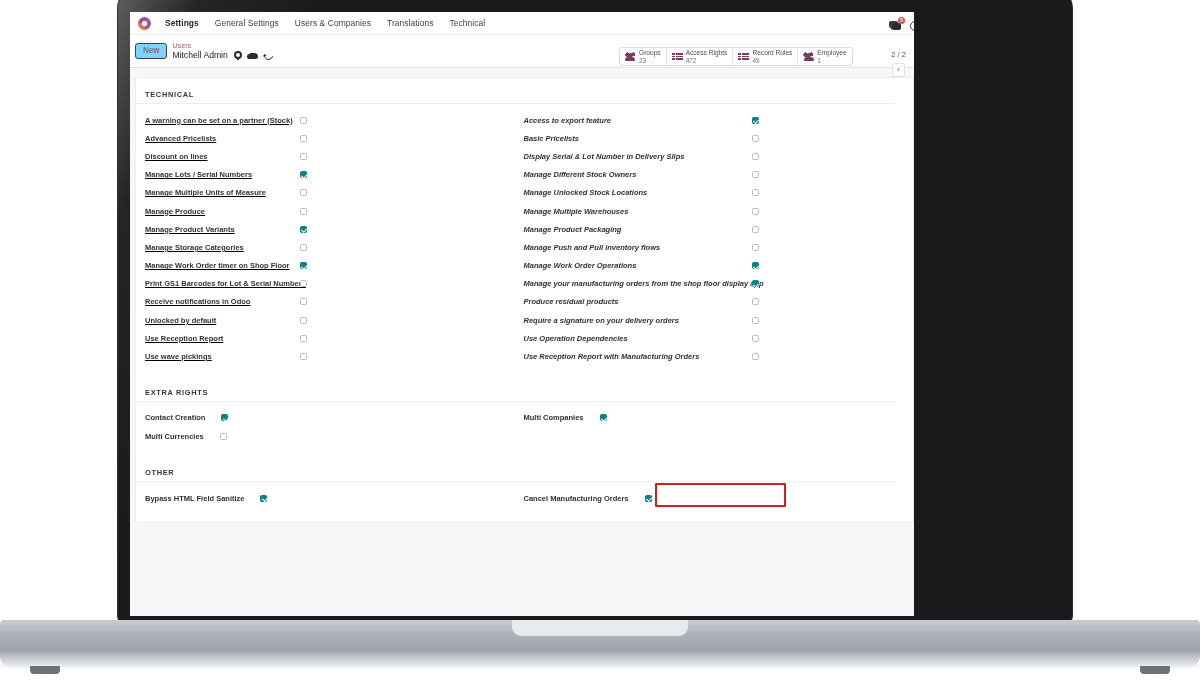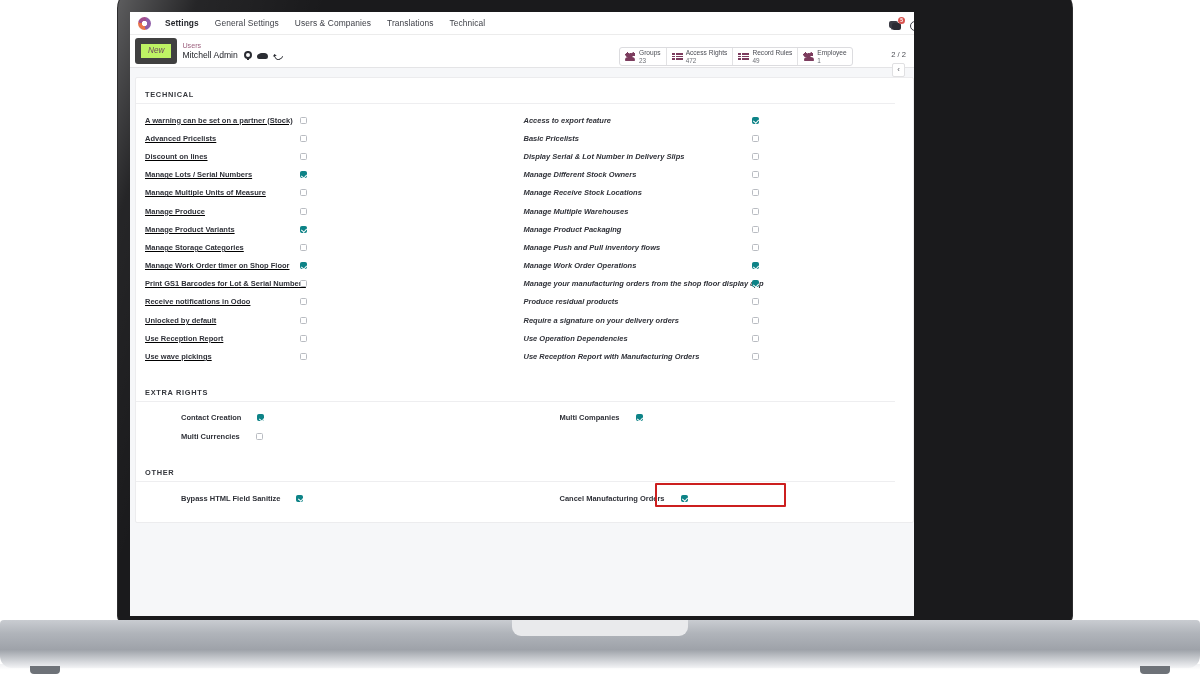--- a/index.html
+++ b/index.html
@@ -138,27 +138,26 @@
   #control-panel {
     position: absolute; left: 0; top: 23px;
     width: 940px; height: 33px;
     background: #ffffff;
     border-bottom: 1px solid #e4e4e6;
     display: flex; align-items: center;
     padding: 0 8px 0 5px;
   }
   #btn-new {
     font-size: 8.2px; color: #6b4a5e;
-    border: 6px solid #404040;
+    border: 1px solid #404040;
     border-radius: 3px;
     padding: 3px 7px;
-    background: #bef264;
+    background: #7dd3fc;
     margin-right: 5px;
     line-height: 1;
-    font-style: italic;
   }
   #breadcrumb-block { display: flex; flex-direction: column; gap: 1px; }
   #breadcrumb-parent {
     font-size: 7.2px; color: #9c5f7d; font-weight: 400; line-height: 1;
   }
   #record-row { display: flex; align-items: center; gap: 6px; }
   #record-name { font-size: 8.6px; color: #22242a; line-height: 1; }
   .cp-icon { width: 9px; height: 9px; position: relative; }
   #gear-icon {
     border-radius: 50%;
@@ -299,21 +298,20 @@
     width: 2.6px; height: 4.2px;
     border: solid #ffffff;
     border-width: 0 1.2px 1.2px 0;
     transform: rotate(42deg);
   }
 
   
   .inline-row {
     display: flex; align-items: center; gap: 16px;
     height: 18.6px;
-    margin-left: 36px;
   }
   .inline-label {
     font-size: 7.5px; color: #2f3138; font-weight: 600;
     white-space: nowrap;
   }
   #section-extra { margin-top: 22px; }
   #section-other { margin-top: 22px; }
   #extra-left, #other-left { padding-left: 9px; }
   #extra-right, #other-right { padding-left: 8px; }
 
@@ -479,21 +477,21 @@
               </div>
               <div class="tech-row tech-right">
                 <span class="tech-label">Display Serial &amp; Lot Number in Delivery Slips</span>
                 <span class="cbx"></span>
               </div>
               <div class="tech-row tech-right">
                 <span class="tech-label">Manage Different Stock Owners</span>
                 <span class="cbx"></span>
               </div>
               <div class="tech-row tech-right">
-                <span class="tech-label">Manage Receive Stock Locations</span>
+                <span class="tech-label">Manage Unlocked Stock Locations</span>
                 <span class="cbx"></span>
               </div>
               <div class="tech-row tech-right">
                 <span class="tech-label">Manage Multiple Warehouses</span>
                 <span class="cbx"></span>
               </div>
               <div class="tech-row tech-right">
                 <span class="tech-label">Manage Product Packaging</span>
                 <span class="cbx"></span>
               </div>

